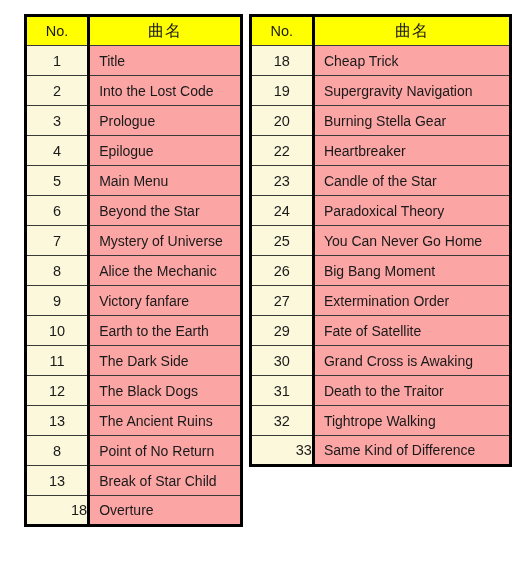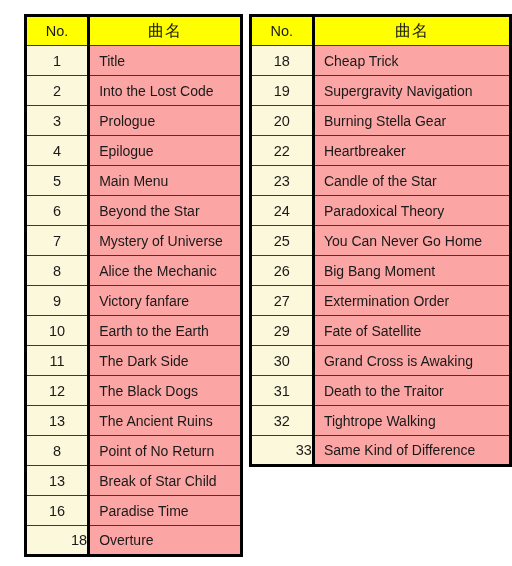--- a/index.html
+++ b/index.html
@@ -175,24 +175,20 @@
           </tr>
           <tr>
             <td class="col-no">8</td>
             <td class="col-title">Point of No Return</td>
           </tr>
           <tr>
             <td class="col-no">13</td>
             <td class="col-title">Break of Star Child</td>
           </tr>
           <tr>
-            <td class="col-no">16</td>
-            <td class="col-title">Paradise Time</td>
-          </tr>
-          <tr>
             <td class="col-no">18</td>
             <td class="col-title">Overture</td>
           </tr>
         </tbody>
     </table>
 
     <table class="track-table table-right">
       <thead>
         <tr>
           <th class="col-no">No.</th>

